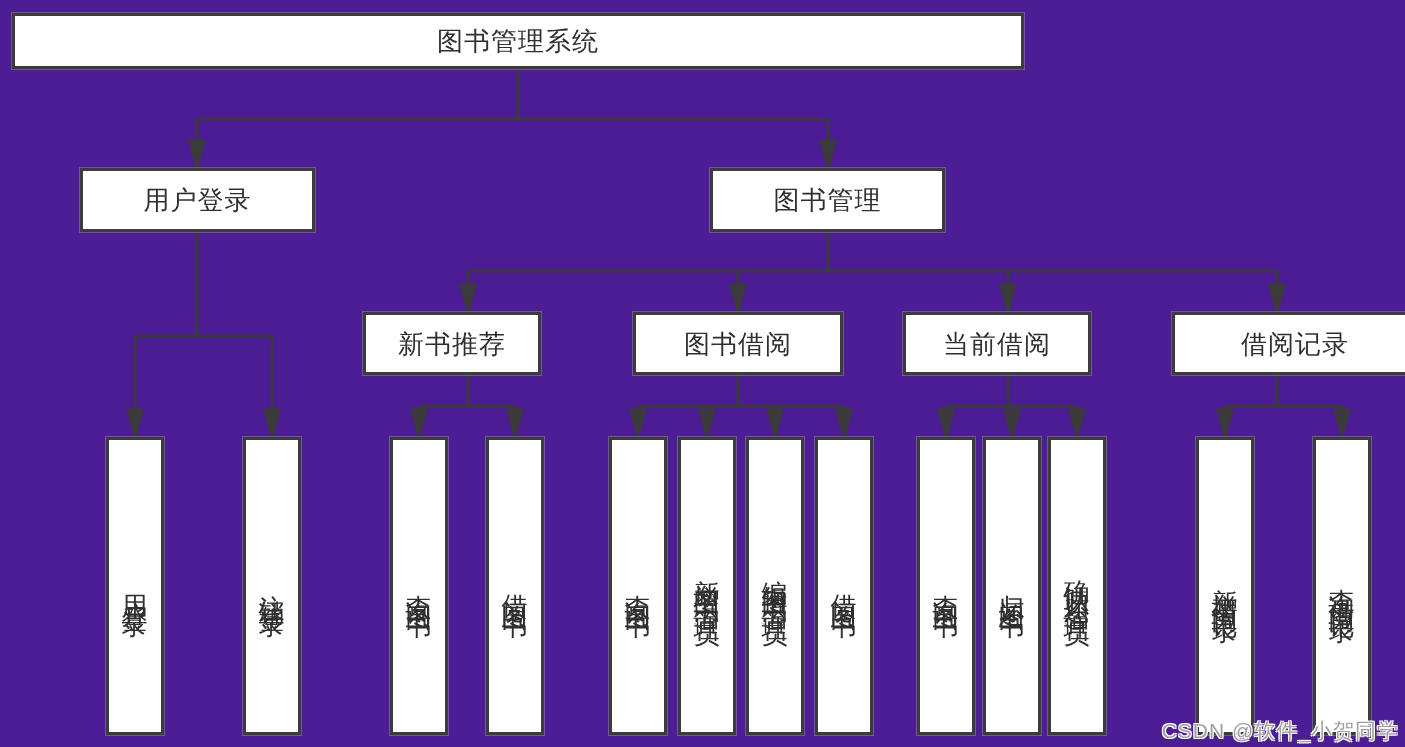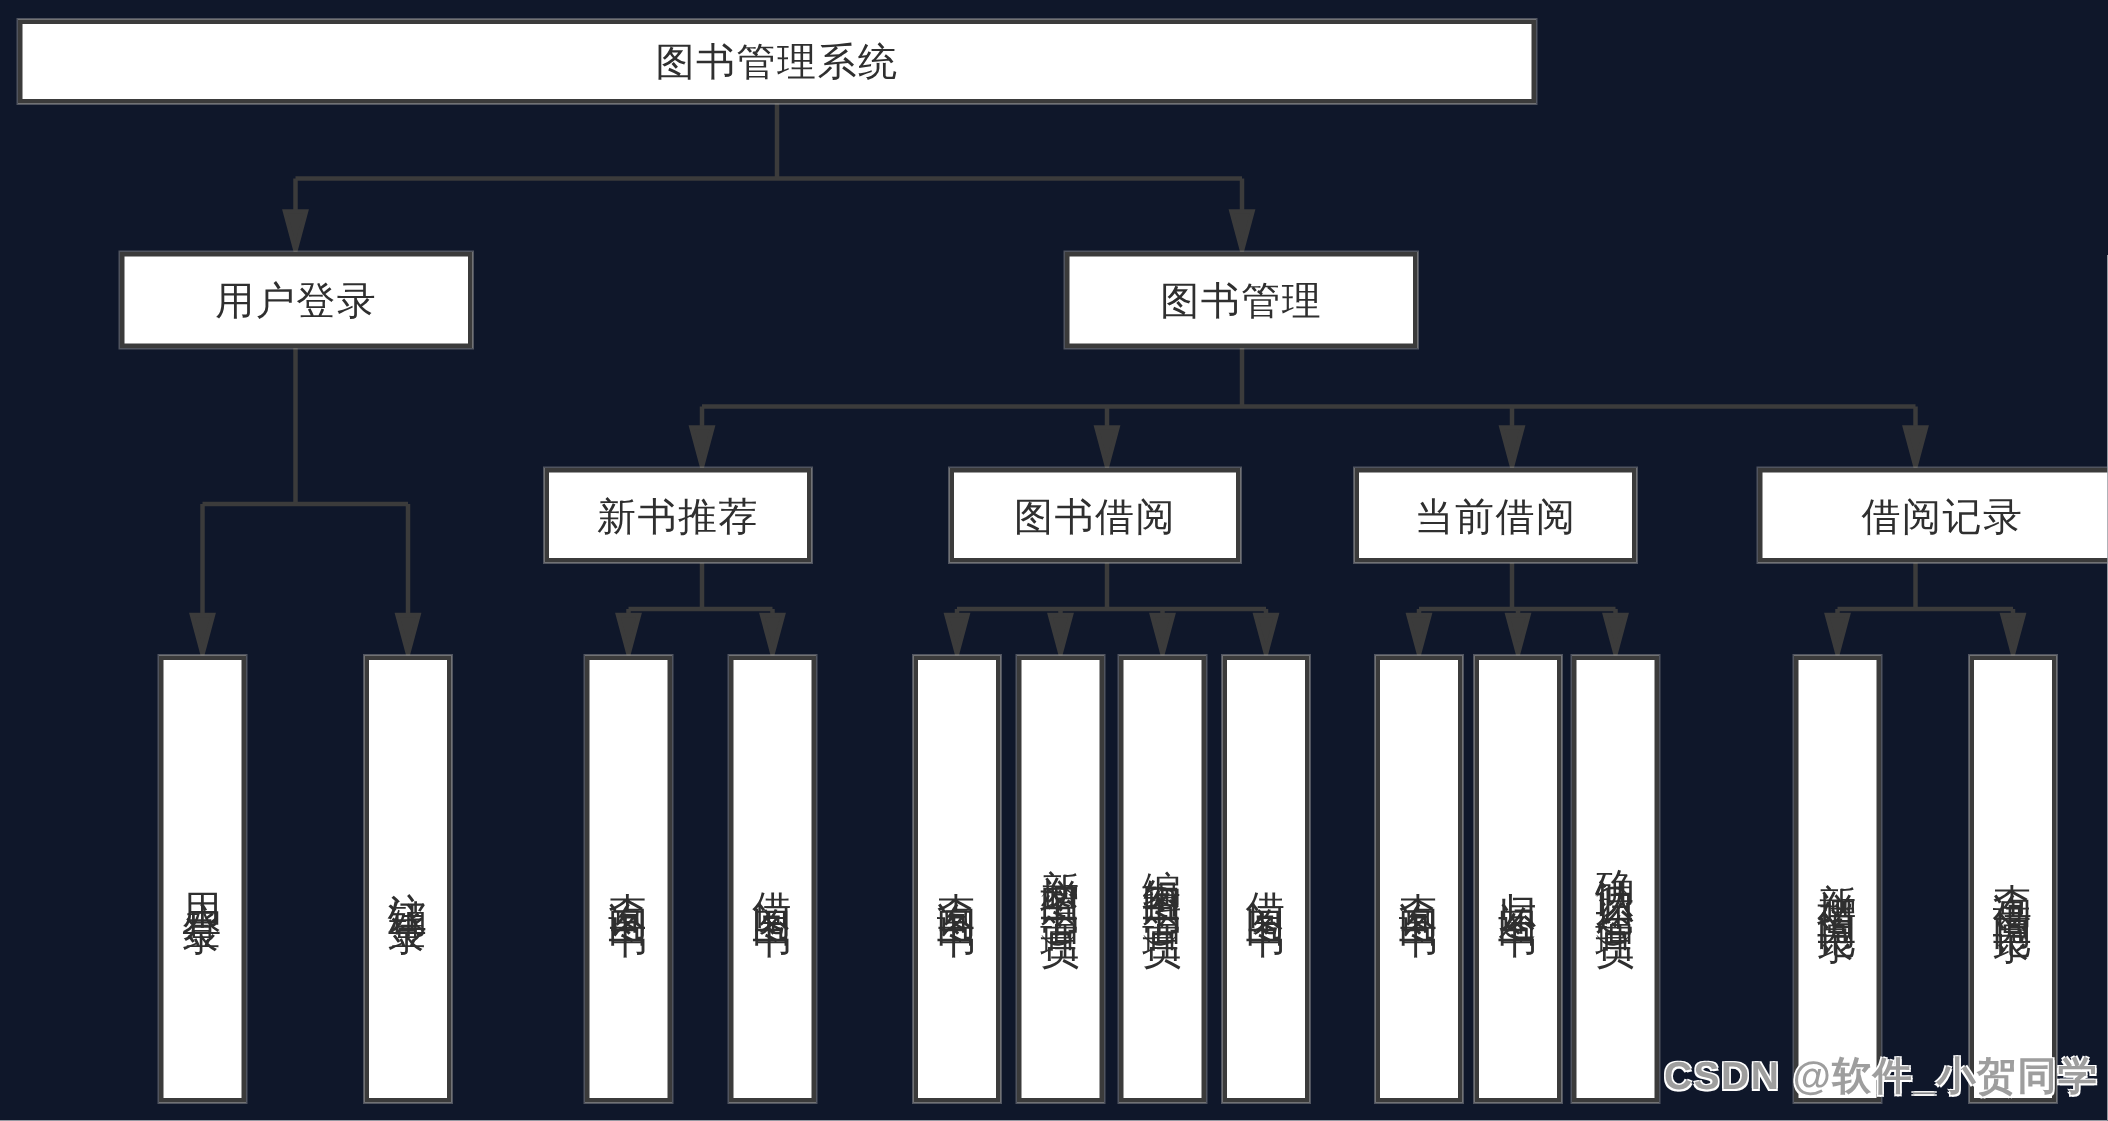--- a/index.html
+++ b/index.html
@@ -1,19 +1,19 @@
 <!DOCTYPE html>
 <html><head>
 <meta charset="utf-8">
 <style>
   html,body{margin:0;padding:0;background:#ffffff;}
   #canvas{
     position:relative;
     width:1405px;height:747px;
-    background:#0f172a;
+    background:#4c1d95;
     overflow:hidden;
     font-family:"Liberation Sans","DejaVu Sans",sans-serif;
     color:#2f2f2f;
   }
   #connectors{position:absolute;left:0;top:0;width:1405px;height:747px;}
   .box{
     position:absolute;
     background:#ffffff;
     border:3px solid #3b3b3b;
     box-sizing:border-box;
@@ -34,39 +34,38 @@
     font-size:26px;
     line-height:1;
     letter-spacing:6px;
     max-height:288px;
   }
   
   .n-root        {left:12px;  top:13px;  width:1012px; height:56px;}
   .n-user-login  {left:80px;  top:168px; width:235px;  height:64px;}
   .n-book-mgmt   {left:710px; top:168px; width:235px;  height:64px;justify-content:center;}
   .n-new-book    {left:363px; top:312px; width:178px;  height:63px;}
-  .n-book-borrow {left:633px; top:312px; width:194px;  height:63px;justify-content:center;}
+  .n-book-borrow {left:633px; top:312px; width:210px;  height:63px;justify-content:center;}
   .n-current     {left:903px; top:312px; width:188px;  height:63px;}
   .n-record      {left:1172px;top:312px; width:246px;  height:63px;}
   .leaf{top:437px;width:58px;height:298px;}
   .l-u1{left:106px;} .l-u2{left:243px;}
   .l-n1{left:390px;} .l-n2{left:486px;}
   .l-b1{left:609px;} .l-b2{left:678px;} .l-b3{left:746px;} .l-b4{left:815px;}
   .l-c1{left:917px;} .l-c2{left:983px;} .l-c3{left:1048px;}
   .l-r1{left:1196px;} .l-r2{left:1313px;}
   #watermark{
     position:absolute;
-    right:6px;bottom:12px;
-    font-size:26px;
+    right:6px;bottom:2px;
+    font-size:21px;
     color:#9e9e9e;
     letter-spacing:1px;
     white-space:nowrap;
     text-shadow:1px 1px 0 #ffffff,-1px -1px 0 #ffffff,1px -1px 0 #ffffff,-1px 1px 0 #ffffff;
     z-index:5;
-    font-weight:bold;
   }
 </style>
 </head>
 <body>
 
 <div id="canvas">
 
   <svg id="connectors" viewBox="0 0 1405 747" xmlns="http://www.w3.org/2000/svg">
     <g stroke="#3b3b3b" stroke-width="3" fill="#3b3b3b">
 

